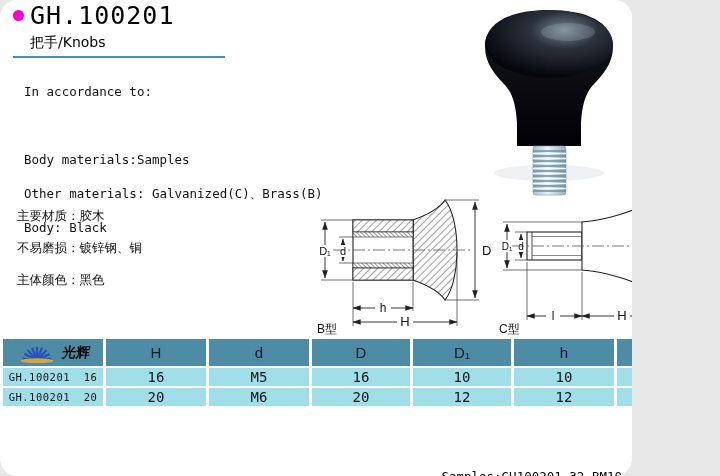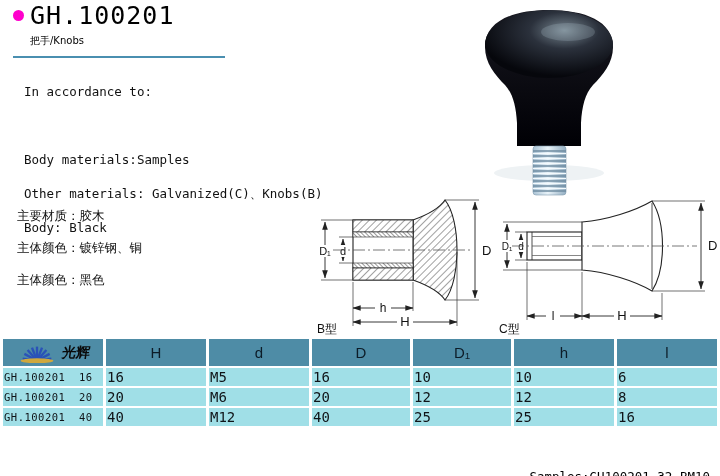--- a/index.html
+++ b/index.html
@@ -1,39 +1,39 @@
 <!DOCTYPE html>
 <html><head>
 <meta charset="utf-8">
 <style>
   html,body{margin:0;padding:0;background:#e8e8e8;}
-  #page{position:relative;width:720px;height:476px;background:#ffffff;overflow:hidden;
-        font-family:"DejaVu Sans Mono",monospace;color:#111;}
+  #page{position:relative;width:632px;height:476px;background:#ffffff;overflow:hidden;
+        font-family:"DejaVu Sans Mono",monospace;color:#111;border-radius:17px;}
   
   .bullet{position:absolute;left:13px;top:10px;width:11px;height:11px;border-radius:50%;background:#ff00cc;}
   .title{position:absolute;left:30px;top:1px;font-size:25px;letter-spacing:1px;color:#000;}
-  .subtitle{position:absolute;left:30px;top:34px;font-size:10px;color:#000;
+  .subtitle{position:absolute;left:30px;top:34px;font-size:14px;color:#000;
             font-family:"DejaVu Sans",sans-serif;}
   .rule{position:absolute;left:13px;top:56px;width:212px;height:2px;background:#4a8fb0;}
   
   .specs{position:absolute;left:24px;top:63px;font-size:12.5px;line-height:17px;white-space:pre;margin-top:20px;}
   
   .features{position:absolute;left:17px;top:176px;font-size:12.5px;line-height:16px;
             font-family:"DejaVu Sans",sans-serif;white-space:pre;}
   
   .photo{position:absolute;left:452px;top:3px;}
   .drawB{position:absolute;left:313px;top:198px;}
   .drawC{position:absolute;left:497px;top:198px;}
   svg text{font-family:"Liberation Sans","DejaVu Sans",sans-serif;fill:#111;}
   
   .spec-table{position:absolute;left:0;top:337px;width:720px;border-collapse:separate;
               border-spacing:3px 2px;table-layout:fixed;}
   .spec-table th{background:#4e8ca6;height:25px;font-size:15px;font-weight:normal;
                  color:#0c1c28;font-family:"Liberation Sans",sans-serif;text-align:center;}
-  .spec-table td{background:#a0dfe7;height:15px;font-size:14px;color:#101418;}
+  .spec-table td{background:#a0dfe7;height:15px;text-align:center;font-size:14px;color:#101418;}
   .spec-table td.model{font-size:10.5px;white-space:pre;letter-spacing:.5px;}
   .logo-cell{display:flex;align-items:center;justify-content:center;gap:4px;}
   .brand{font-family:"DejaVu Sans",sans-serif;font-weight:bold;font-size:14px;
          transform:skewX(-8deg);color:#0a0a0a;}
   
   .samples{position:absolute;right:10px;top:455px;font-size:12.5px;color:#000;margin-top:14px;}
 </style>
 </head>
 <body>
 
@@ -70,26 +70,26 @@
   </svg>
 
   <span class="bullet"></span>
   <div class="title">GH.100201</div>
   <div class="subtitle">把手/Knobs</div>
   <div class="rule"></div>
 
   <div class="specs"><span>In accordance to:</span><br>
 <br>
 <span>Body materials:Samples</span><br>
-<span>Other materials: Galvanized(C)、Knobs(B)</span><br>
+<span>Other materials: Galvanized(C)、Brass(B)</span><br>
 <span>Body: Black</span></div>
 
   <div class="features"><br>
 <span>主要材质：胶木</span><br>
-<span>主体颜色：镀锌钢、铜</span><br>
+<span>不易磨损：镀锌钢、铜</span><br>
 <span>主体颜色：黑色</span></div>
 
   <svg class="photo" width="205" height="196" viewBox="0 0 205 196">
     <ellipse cx="97" cy="170" rx="55" ry="8" fill="#eef2f4"></ellipse>
     <path fill="url(#gBody)" d="M33,44 C33,18 61,7 97,7 C133,7 161,18 161,44 C161,60 151,72 141,82 C133,91 130,103 129,120 L129,143 L65,143 L65,120 C64,103 61,91 53,82 C43,72 33,60 33,44 Z"></path>
     <ellipse cx="97" cy="41" rx="64" ry="34" fill="url(#gCap)"></ellipse>
     <ellipse cx="116" cy="29" rx="27" ry="9" fill="#cfe2ee" opacity="0.18"></ellipse>
     <g>
       <rect x="81" y="143" width="33" height="49" rx="3" fill="url(#gStud)" stroke="#7d98ac" stroke-width="0.6"></rect>
       <g stroke="#6e8ba0" stroke-width="1.3">
@@ -245,26 +245,17 @@
     </tr>
     <tr>
       <td class="model">GH.100201  20</td>
       <td>20</td>
       <td>M6</td>
       <td>20</td>
       <td>12</td>
       <td>12</td>
       <td>8</td>
     </tr>
-    <tr>
-      <td class="model">GH.100201  40</td>
-      <td>40</td>
-      <td>M12</td>
-      <td>40</td>
-      <td>25</td>
-      <td>25</td>
-      <td>16</td>
-    </tr>
   </tbody>
     </table>
 
   <div class="samples">Samples;GH100201 32-BM10</div>
 </div>
 
 </body></html>

